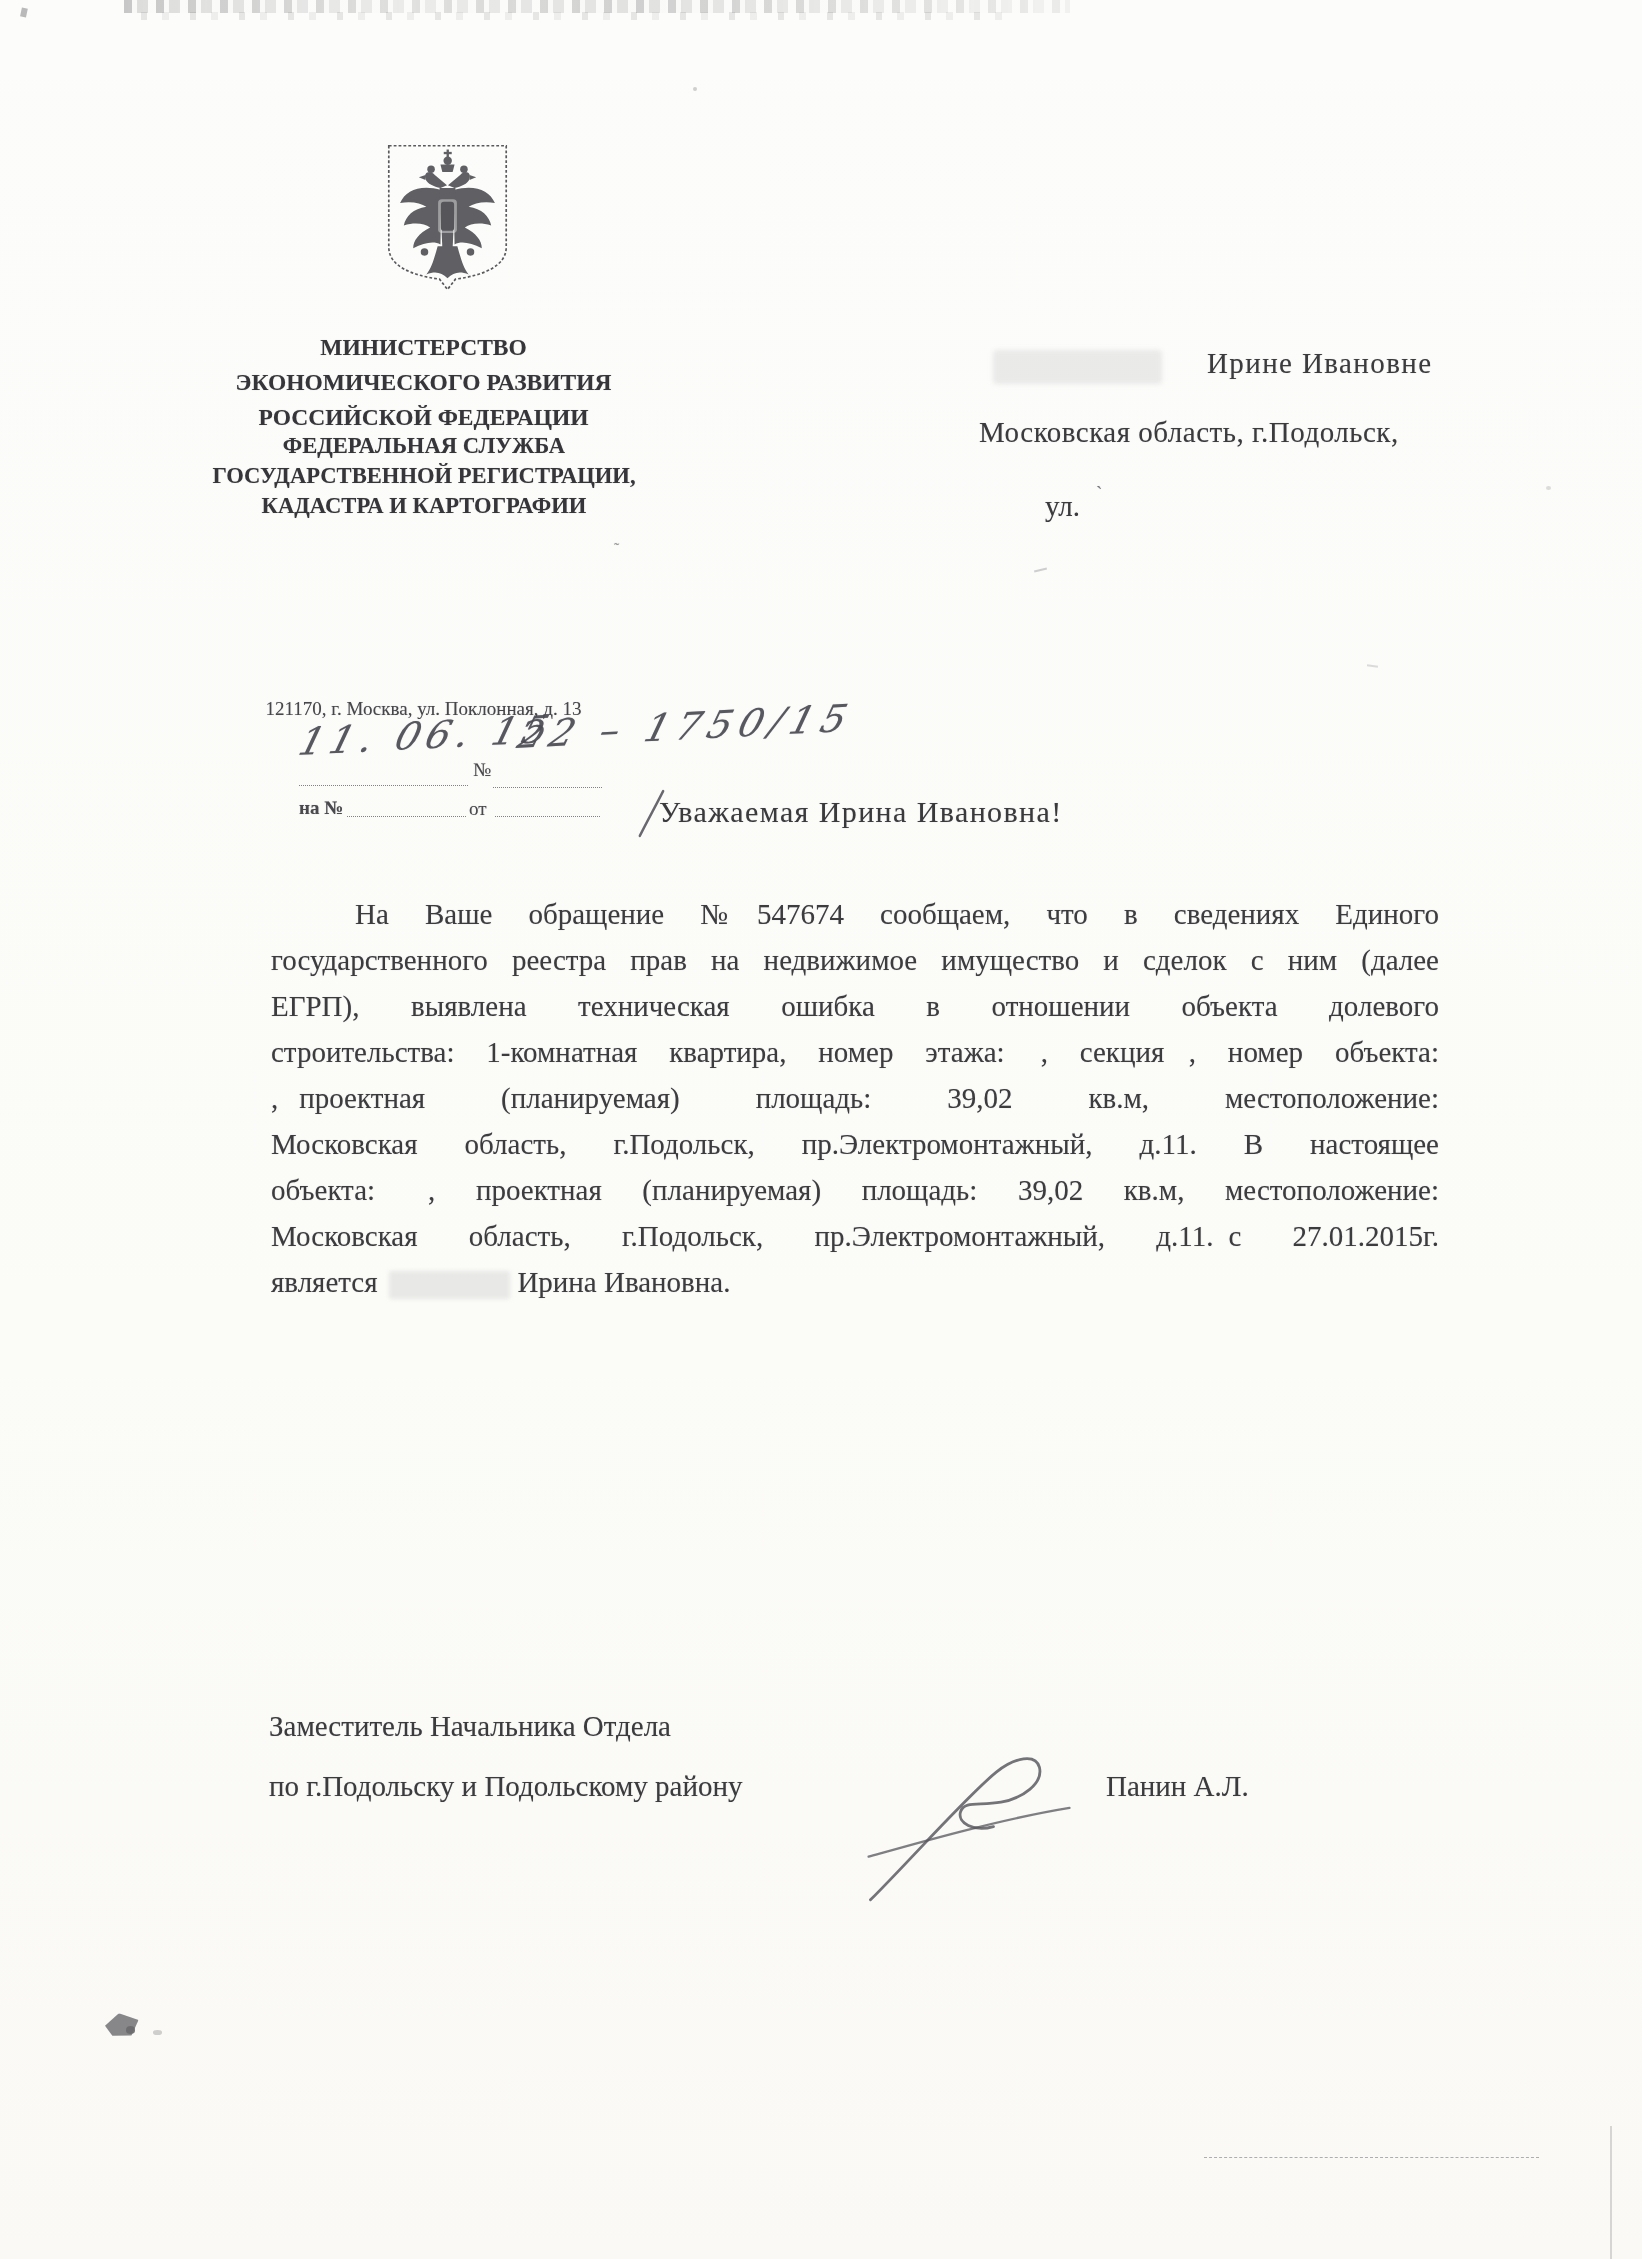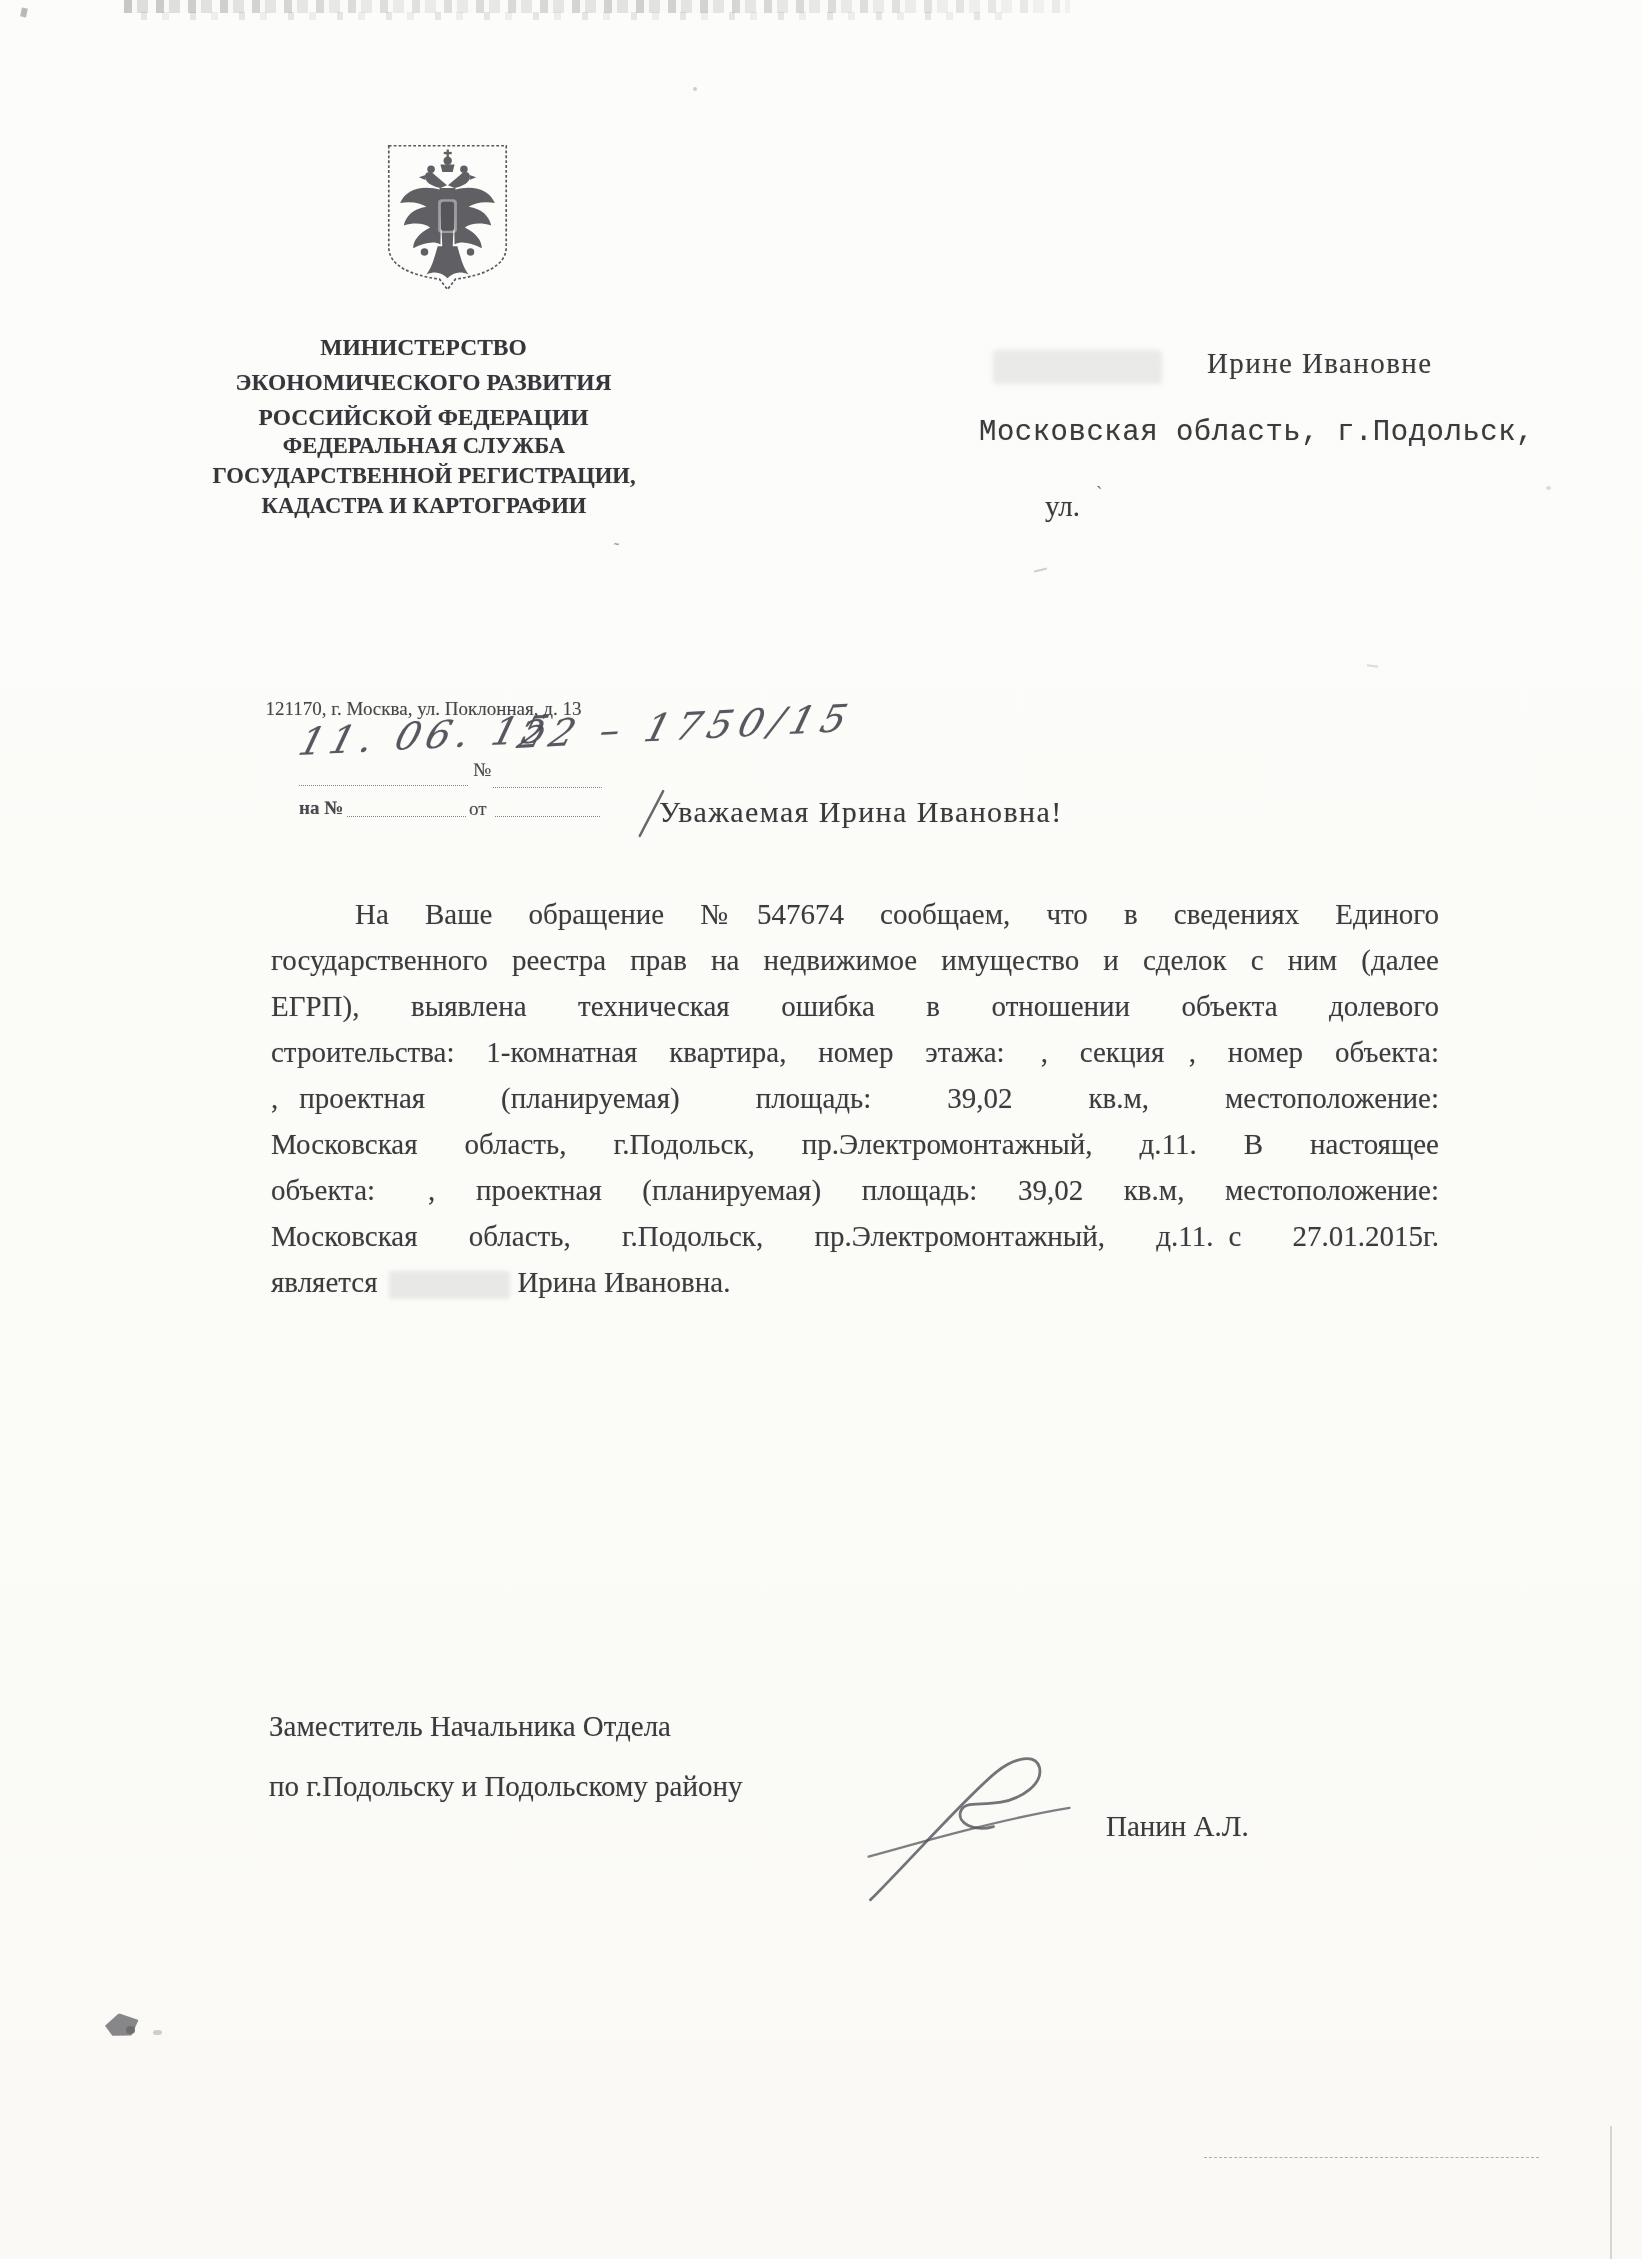--- a/index.html
+++ b/index.html
@@ -109,21 +109,21 @@
   <div class="abs hw" style="left:294px; top:720px; font-size:38px; letter-spacing:5.6px;">11. 06. 15</div>
   <div class="abs hw" style="left:513px; top:713px; font-size:38px; letter-spacing:6.6px;">22 – 1750/15</div>
 
   <div class="abs formtext" style="left:299px; top:797px;font-weight:bold;">на №</div>
   <div class="abs formline" style="left:347px; top:816px; width:119px;"></div>
   <div class="abs formtext" style="left:469px; top:798px;">от</div>
   <div class="abs formline" style="left:495px; top:816px; width:105px;"></div>
 
   <div class="abs smudge" style="left:993px; top:350px; width:169px; height:34px;"></div>
   <div class="abs recipient" style="left:1207px; top:347px; letter-spacing:1.4px;">Ирине Ивановне</div>
-  <div class="abs recipient" style="left:979px; top:416px; letter-spacing:0.5px;font-family:Liberation Mono, monospace;">Московская область, г.Подольск,</div>
+  <div class="abs recipient" style="left:979px; top:416px; letter-spacing:0.5px;">Московская область, г.Подольск,</div>
   <div class="abs recipient" style="left:1045px; top:490px;">ул.</div>
   <div class="abs" style="left:1096px; top:482px; font-size:19px; color:#77777a;">ˋ</div>
 
   <svg class="abs" style="left:637px; top:789px;" width="28" height="49" viewBox="0 0 30 52">
     <path d="M3 50 C10 36 22 14 28 2" fill="none" stroke="#4e4e56" stroke-width="2.6" stroke-linecap="round" opacity=".85"></path>
   </svg>
   <div class="abs salutation" style="left:659px; top:795px;">Уважаемая Ирина Ивановна!</div>
 
   <div class="abs body-wrap">
       <div class="body-line" style="text-indent: 84px;">На Ваше обращение №547674 сообщаем, что в сведениях Единого</div>
@@ -136,21 +136,21 @@
       <div class="body-line">Московская область, г.Подольск, пр.Электромонтажный, д.11.<span class="gap" style="width: 15px;"></span>с 27.01.2015г.</div>
       <div class="body-line left">является<span class="gap" style="width: 11.3px;"></span><span class="redact" style="width: 121px;"></span><span class="gap" style="width: 7.5px;"></span>Ирина Ивановна.</div>
     </div>
 
   <div class="abs sig-text" style="left:269px; top:1710px;">Заместитель Начальника Отдела</div>
   <div class="abs sig-text" style="left:269px; top:1770px;">по г.Подольску и Подольскому району</div>
   <svg class="abs" style="left:857px; top:1744px;" width="226" height="169" viewBox="0 0 240 180">
     <path d="M14 166 C58 122 118 54 148 30 C168 14 190 10 194 25 C198 42 176 58 153 62 C130 66 114 60 110 72 C106 84 124 94 145 88" fill="none" stroke="#55555c" stroke-width="3" stroke-linecap="round" opacity=".82"></path>
     <path d="M12 120 C62 106 152 80 226 68" fill="none" stroke="#55555c" stroke-width="2.4" stroke-linecap="round" opacity=".75"></path>
   </svg>
-  <div class="abs sig-text" style="left:1106px; top:1810px;text-align:center;">Панин А.Л.</div>
+  <div class="abs sig-text" style="left:1106px; top:1770px;text-align:center;">Панин А.Л.</div>
 
   <div class="abs" style="left:614px; top:540px; font-size:16px; color:#9a9a9e;">˜</div>
   <div class="abs" style="left:1034px; top:569px; width:13px; height:1.9px; background:rgba(150,150,154,.45); transform:rotate(-14deg);"></div>
   <div class="abs" style="left:1367px; top:665px; width:11.3px; height:1.9px; background:rgba(150,150,154,.32); transform:rotate(8deg);"></div>
   <div class="abs" style="left:693px; top:87px; width:3.8px; height:3.8px; border-radius:50%; background:rgba(140,140,144,.4);"></div>
   <div class="abs" style="left:1546px; top:486px; width:4.7px; height:3.8px; border-radius:50%; background:rgba(160,160,164,.35);"></div>
 
   <div class="abs speck" style="left:105px; top:2013px; width:34px; height:23.5px; clip-path:polygon(0% 45%, 45% 0%, 100% 38%, 74% 100%, 18% 92%); transform:rotate(-7deg); opacity:.8;"></div>
   <div class="abs speck" style="left:126px; top:2026px; width:9.4px; height:7.5px; border-radius:50%; opacity:.9;"></div>
   <div class="abs speck" style="left:153px; top:2030px; width:8.5px; height:4.7px; border-radius:50%; opacity:.3;"></div>

